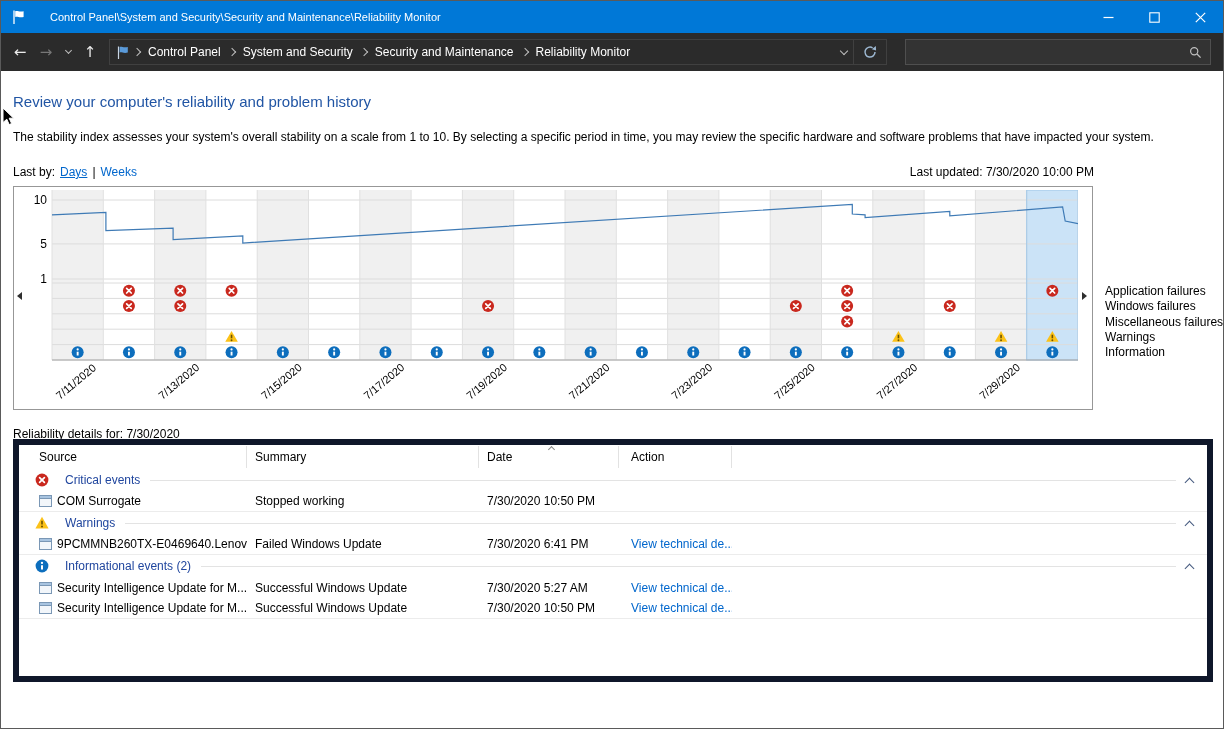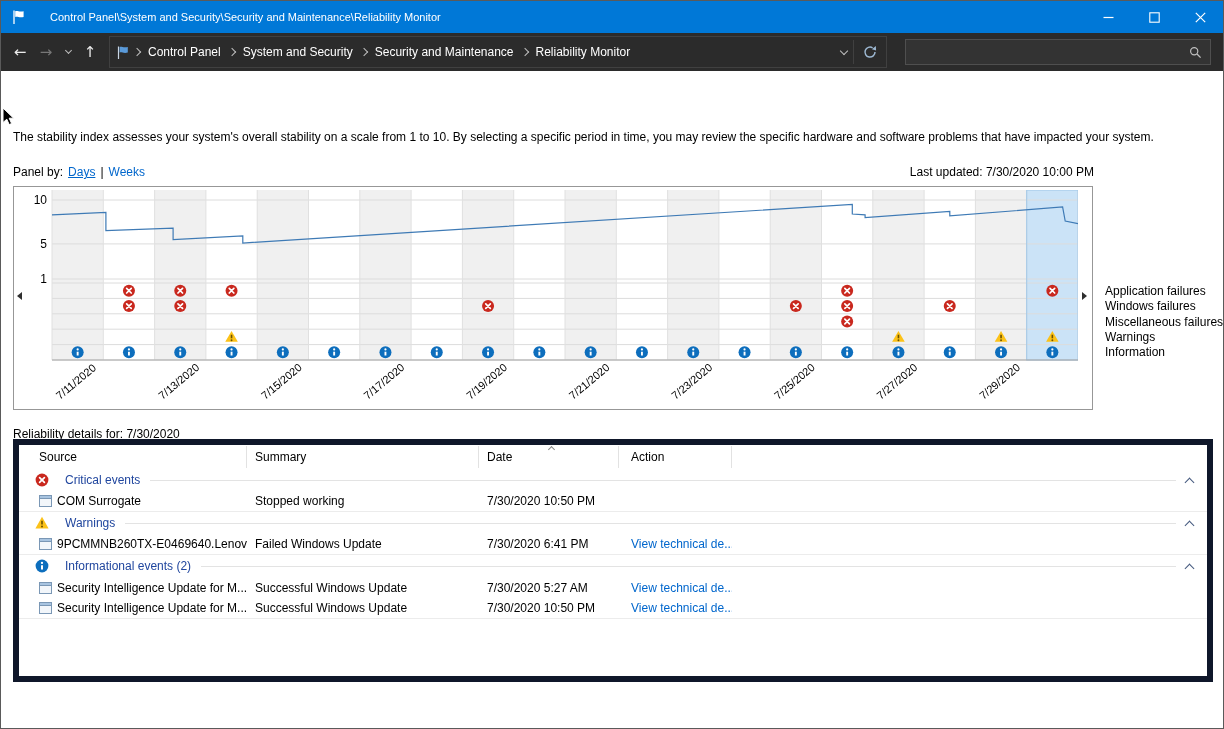--- a/index.html
+++ b/index.html
@@ -12,21 +12,21 @@
   .titlebar .app-ic { margin-left:10px; display:flex; }
   .titlebar .wtitle { color:#fff; margin-left:24px; font-size:11px; white-space:nowrap; }
   .win-controls { margin-left:auto; display:flex; height:32px; }
   .win-btn { width:46px; height:32px; display:flex; align-items:center; justify-content:center; }
 
   
   .navbar { position:absolute; left:0; top:32px; width:100%; height:38px; background:#2b2b2b; display:flex; align-items:center; padding:0 12px 0 6px; }
   .nav-btn { width:26px; height:30px; display:flex; align-items:center; justify-content:center; color:#ececec; font-family:"DejaVu Sans",sans-serif; font-size:15px; }
   .nav-btn.disabled { color:#777; }
   .nav-btn.small { width:18px; font-size:10px; }
-  .breadcrumb { height:32px; width:778px; margin-left:6px; background:#2b2b2b; border:1px solid #404040; display:flex; align-items:center; color:#fff; padding:0 4px 0 6px; }
+  .breadcrumb { height:26px; width:778px; margin-left:6px; background:#2b2b2b; border:1px solid #404040; display:flex; align-items:center; color:#fff; padding:0 4px 0 6px; }
   .bc-item { padding:0 6px; white-space:nowrap; }
   .bc-chev { width:5px; height:5px; border-width:1.3px; color:#bfbfbf; margin:0 2px; position:relative; top:0px; }
   .bc-end { margin-left:auto; display:flex; align-items:center; height:100%; }
   .bc-divider { width:1px; height:24px; background:#404040; margin:0 4px; }
   .searchbox { margin-left:auto; width:306px; height:26px; background:#333; border:1px solid #4f4f4f; display:flex; align-items:center; }
   .search-input { flex:1; height:100%; background:transparent; border:none; outline:none; color:#ddd; font:inherit; padding:0 8px; }
   .search-ic { margin-right:8px; display:flex; }
 
   
   .chev { display:inline-block; width:6px; height:6px; border-right:1.6px solid currentColor; border-bottom:1.6px solid currentColor; }
@@ -154,24 +154,25 @@
             <line x1="8" y1="8" x2="11.6" y2="11.6" stroke="#c0c0c0" stroke-width="1.3"></line>
           </svg>
       </span>
     </div>
   </div>
 
   <svg class="cursor-glyph" width="13" height="19" viewBox="0 0 13 19">
     <polygon points="1,1 1,15.5 4.8,12.2 7.2,17.6 9.6,16.5 7.2,11.2 11.6,11.2" fill="#000" stroke="#fff" stroke-width="1"></polygon>
   </svg>
 
+  <div class="page-title">Review your computer's reliability and problem history</div>
   <div class="page-desc">The stability index assesses your system's overall stability on a scale from 1 to 10. By selecting a specific period in time, you may review the specific hardware and software problems that have impacted your system.</div>
 
   <div class="viewby">
-    <span>Panel by:</span>
+    <span>Last by:</span>
     <span class="link u">Days</span>
     <span>|</span>
     <span class="link">Weeks</span>
   </div>
   <div class="last-updated">Last updated: 7/30/2020 10:00 PM</div>
 
   <div class="chart-box">
     <div class="scroll-strip">
         <span class="tri tri-left"></span>
       </div>

